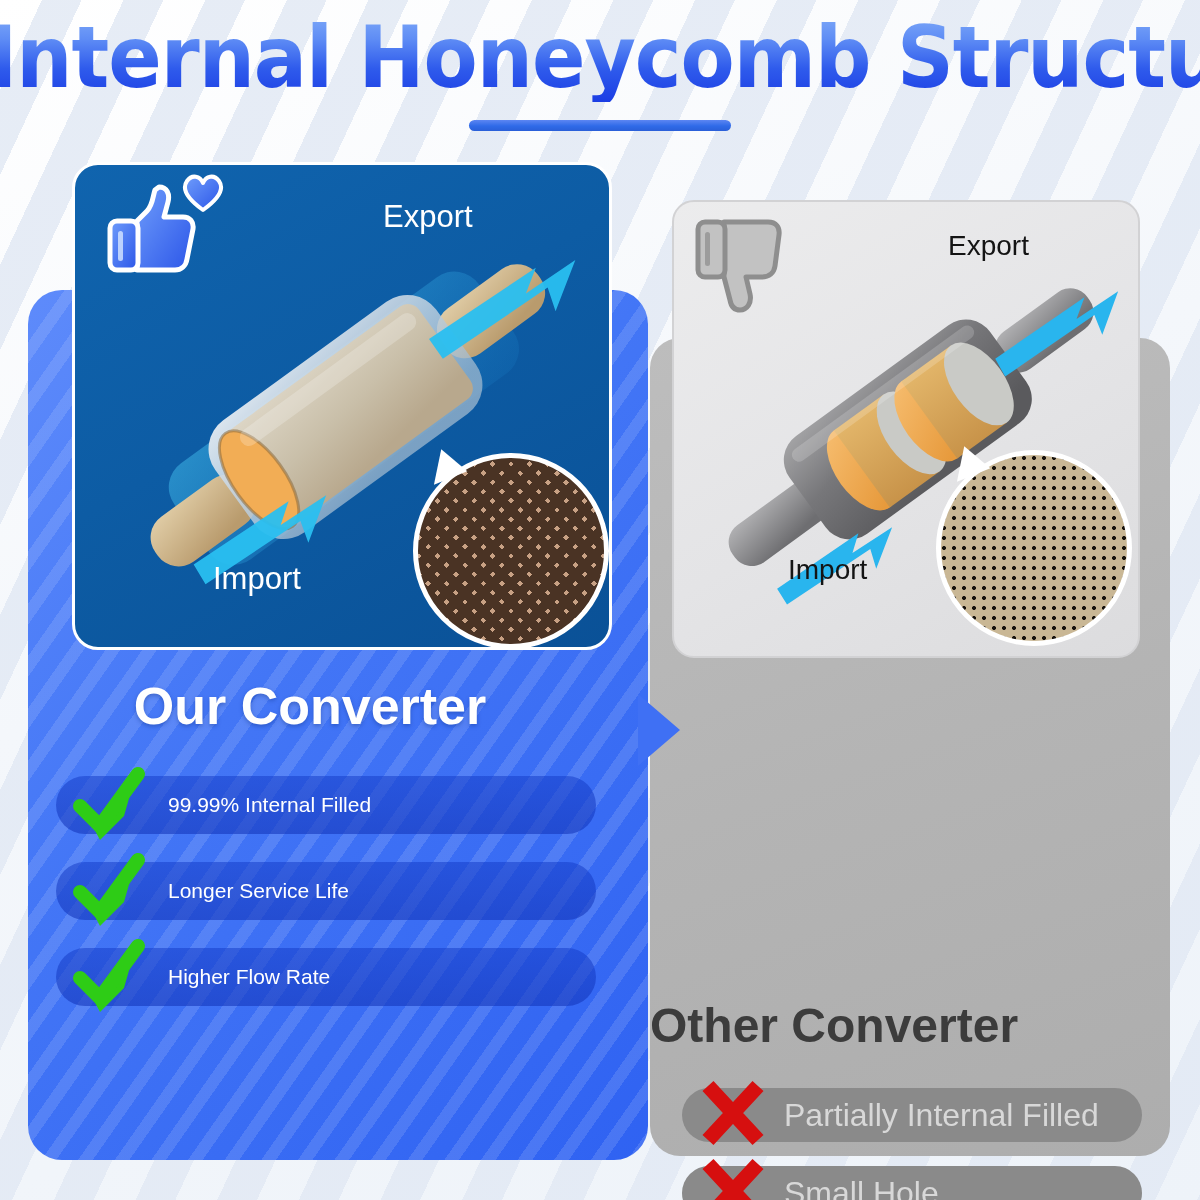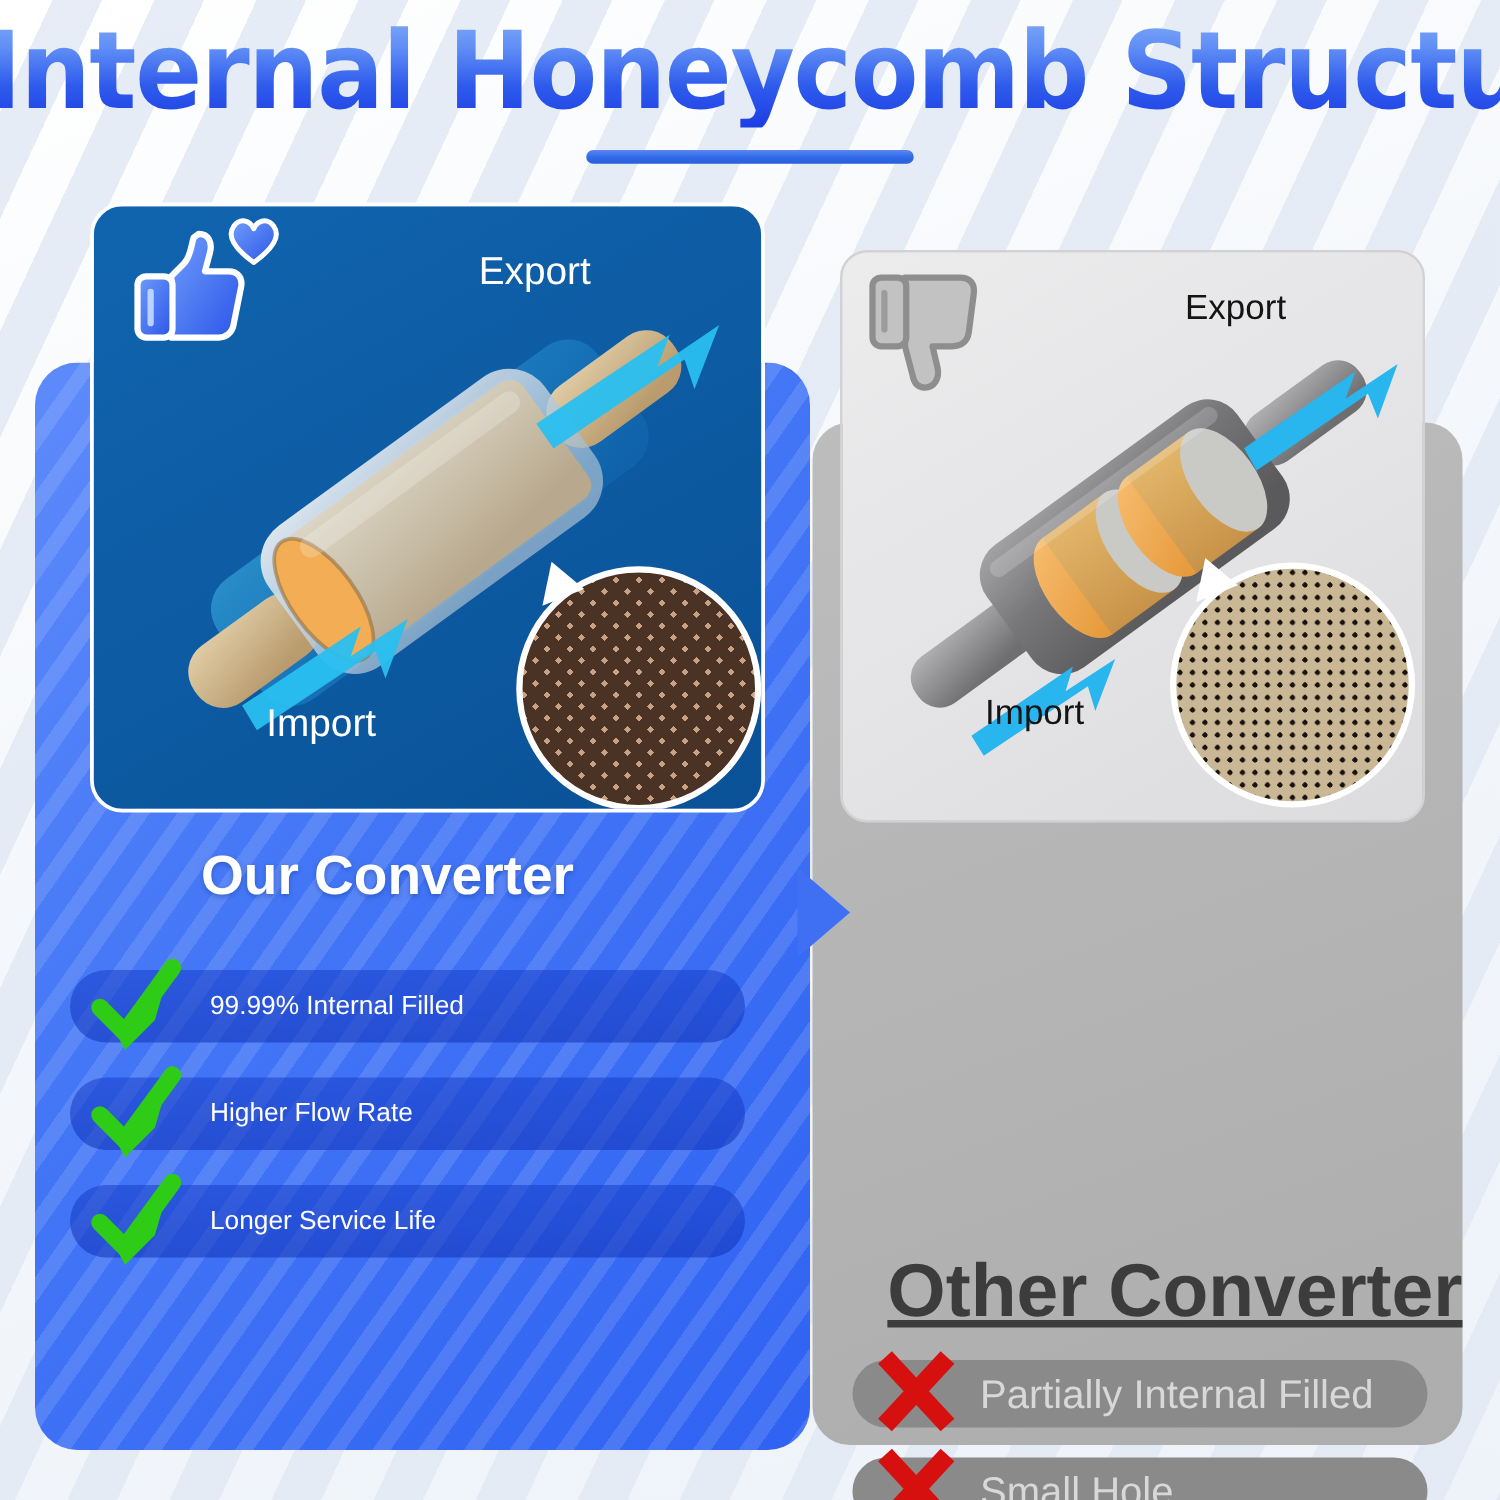--- a/index.html
+++ b/index.html
@@ -111,26 +111,26 @@
   .mag-notch{
     position:absolute; z-index:9; width:0; height:0;
     border-left:20px solid transparent;
     border-right:16px solid transparent;
     border-bottom:30px solid #ffffff;
   }
 
   
   #heading-ours{
     position:absolute; left:0; top:676px; width:620px; z-index:6;
-    text-align:center; color:#ffffff; font-weight:bold; font-size:44px;
+    text-align:center; color:#ffffff; font-weight:bold; font-size:52px;
     text-shadow:0 2px 4px rgba(10,40,120,.35);
   }
   #heading-other{
     position:absolute; left:0; top:660px; width:520px; z-index:6;
-    text-align:right; color:#3c3c3c; font-weight:bold; font-size:60px;text-decoration:underline;
+    text-align:left; color:#3c3c3c; font-weight:bold; font-size:48px;
   }
 
   
   #list-ours{ position:absolute; left:56px; top:776px; width:540px; z-index:6; }
   #list-other{ position:absolute; left:32px; top:750px; width:460px; z-index:6; }
 
   .pill{
     position:relative; display:flex; align-items:center;
     border-radius:32px; height:58px;
   }
@@ -243,29 +243,29 @@
     </svg>
     <span class="pill-text">99.99% Internal Filled</span>
   </div>
 
 
   <div class="pill">
     <svg class="mark" width="78" height="78" viewBox="0 0 78 78">
       <path d="M12 40 L30 60 L66 8 L54 50 L30 74 Z" fill="#2ecc16"></path>
       <path d="M10 40 L30 60 L68 8" fill="none" stroke="#2ecc16" stroke-width="14" stroke-linecap="round" stroke-linejoin="round"></path>
     </svg>
-    <span class="pill-text">Higher Flow Rate</span>
+    <span class="pill-text">Longer Service Life</span>
   </div>
 
   <div class="pill">
     <svg class="mark" width="78" height="78" viewBox="0 0 78 78">
       <path d="M12 40 L30 60 L66 8 L54 50 L30 74 Z" fill="#2ecc16"></path>
       <path d="M10 40 L30 60 L68 8" fill="none" stroke="#2ecc16" stroke-width="14" stroke-linecap="round" stroke-linejoin="round"></path>
     </svg>
-    <span class="pill-text">Longer Service Life</span>
+    <span class="pill-text">Higher Flow Rate</span>
   </div>
 </div>
 
 <div id="panel-other">
 
   <div id="heading-other">Other Converter</div>
 
   <div id="list-other">
 
     <div class="pill">

